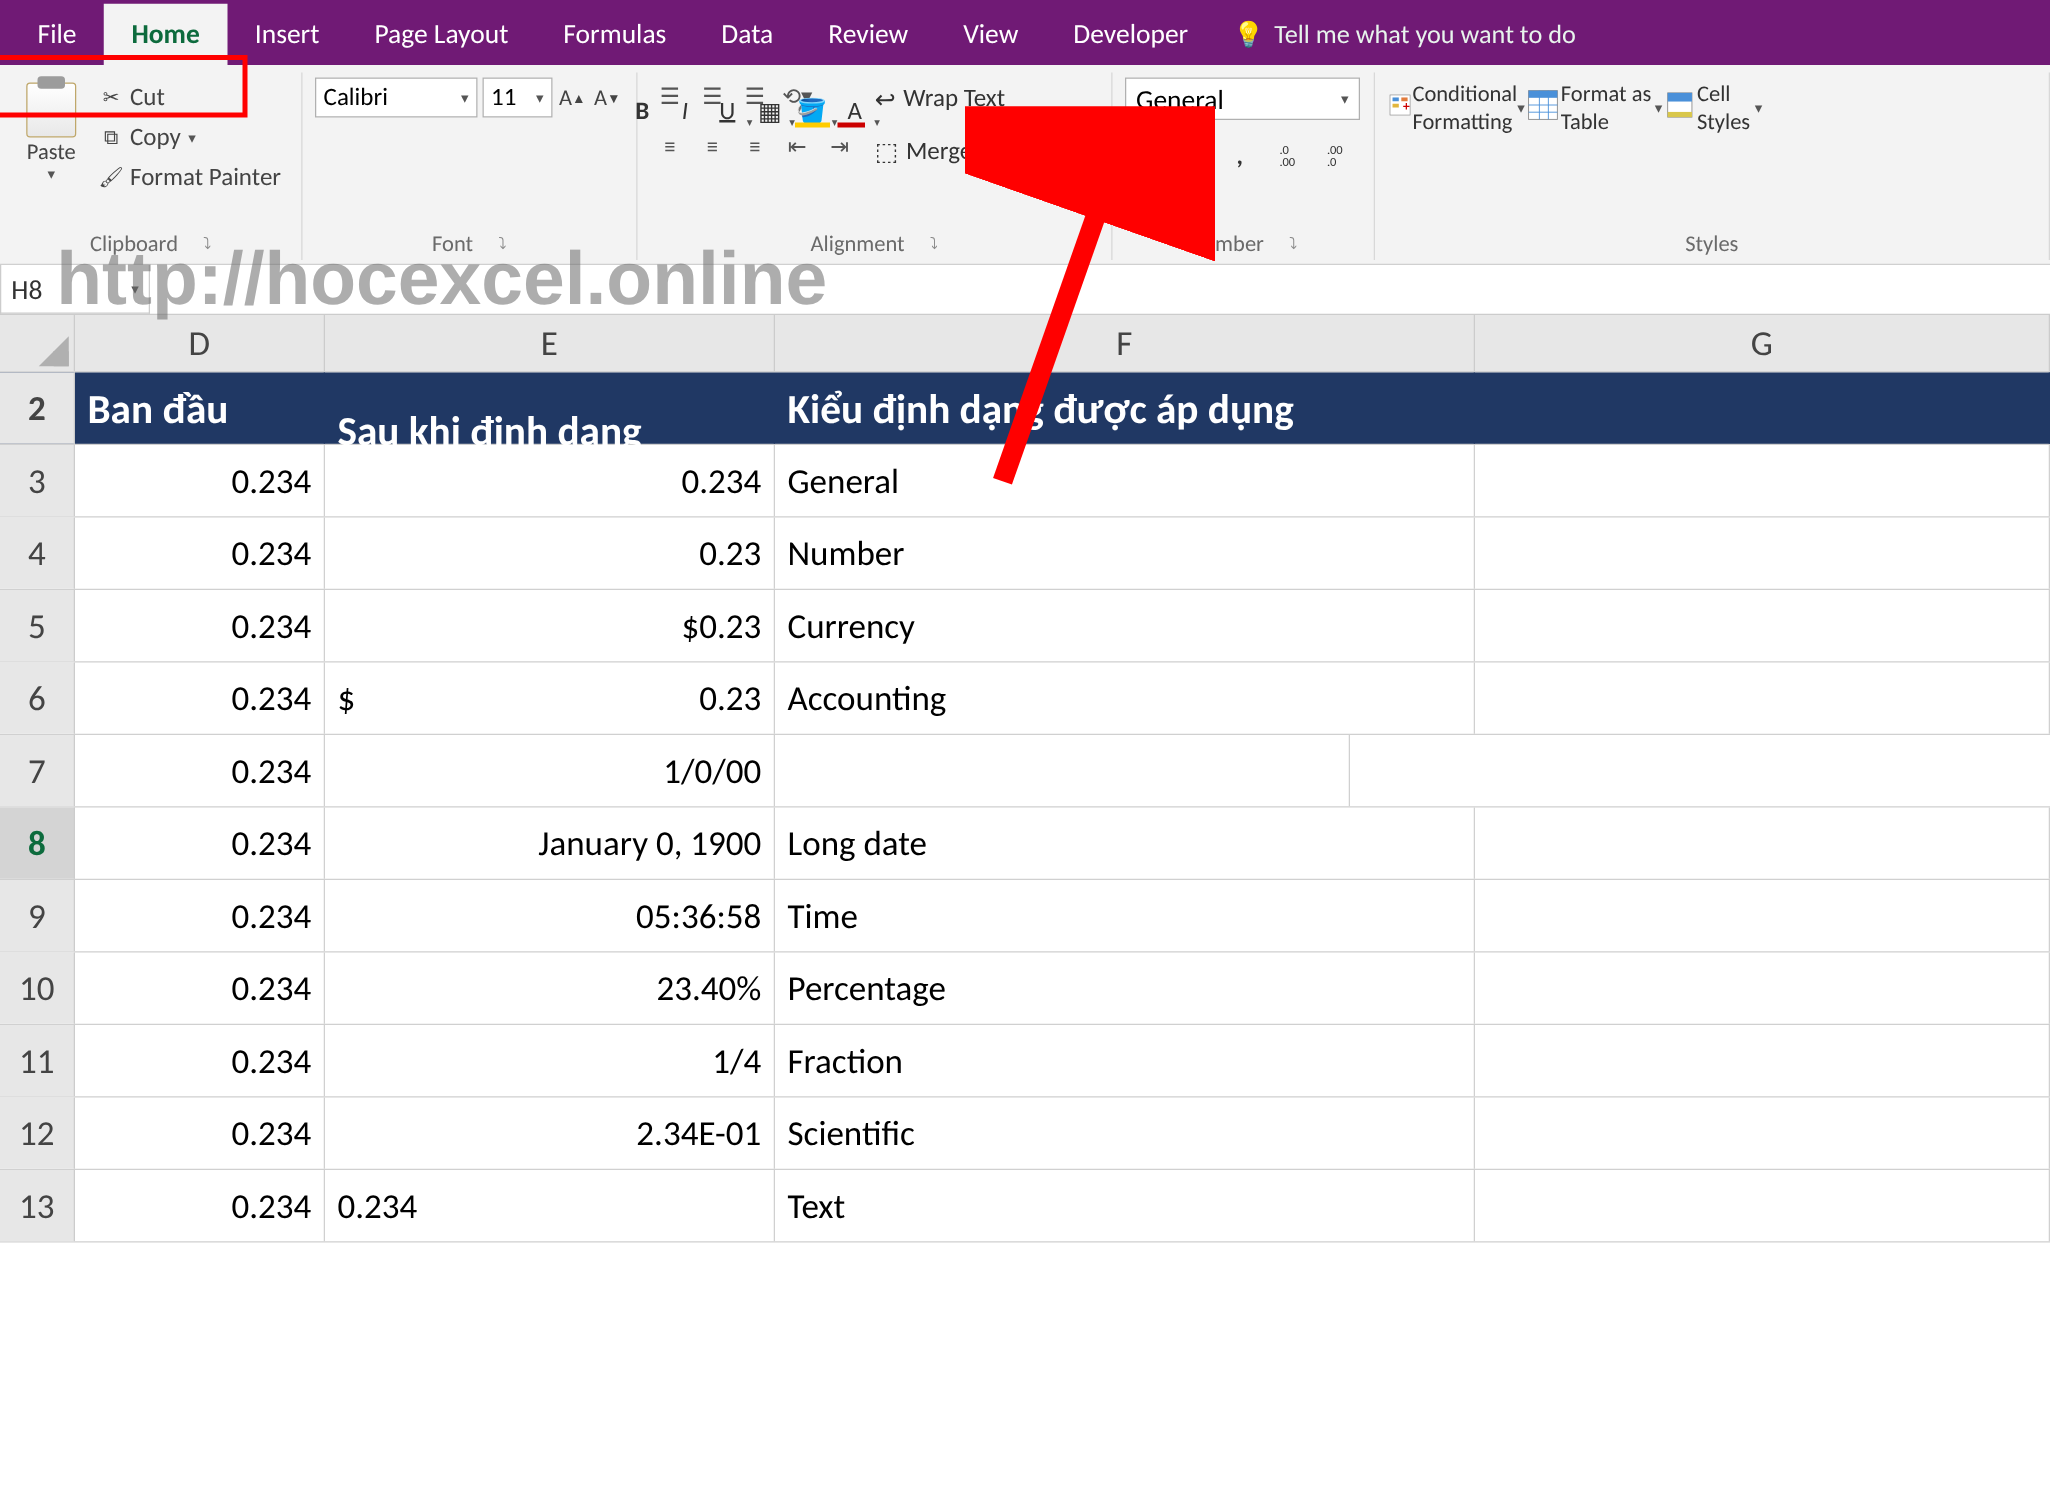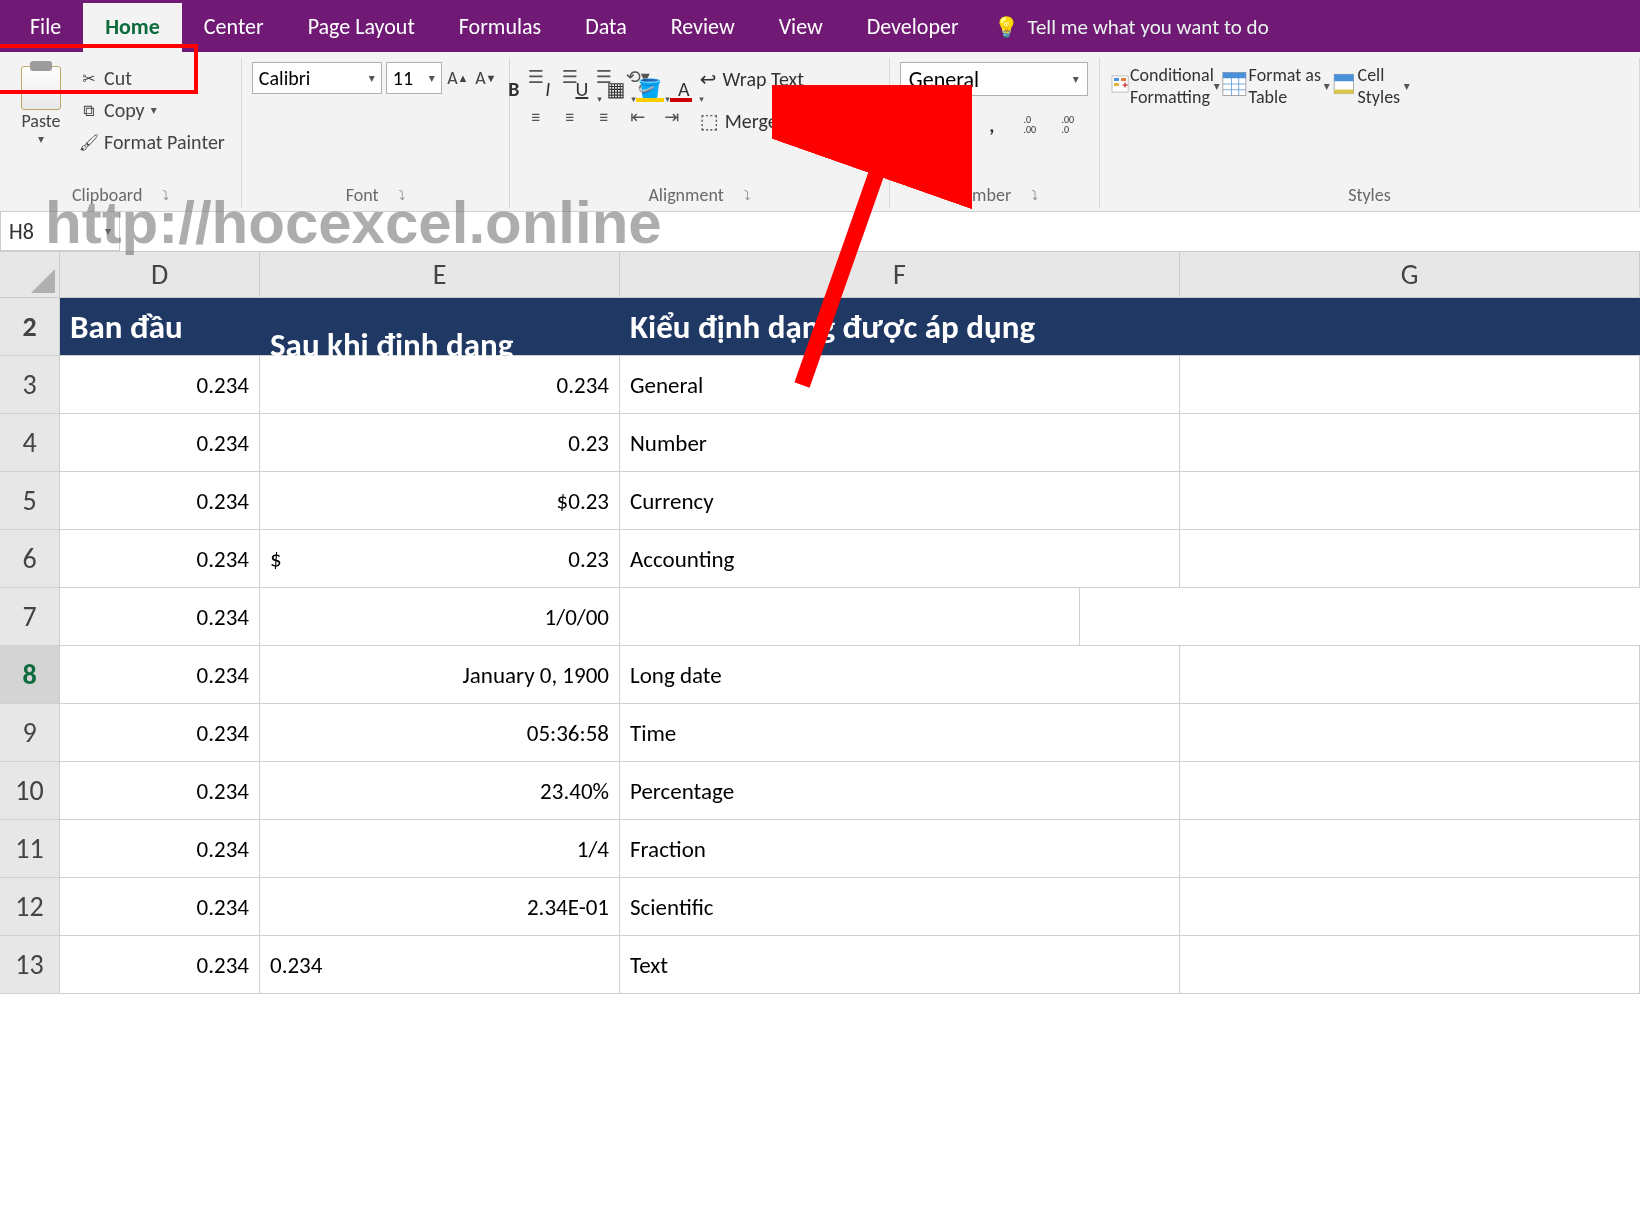--- a/index.html
+++ b/index.html
@@ -78,38 +78,38 @@
 .ch { border-right:1px solid #ccc; display:flex; align-items:center; justify-content:center; font-size:28px; color:#444; }
 .ch.D { width: 200px; }
 .ch.E { width: 360px; }
 .ch.F { width: 560px; }
 .ch.G { width: 460px; }
 
 .row { display:flex; height:58px; border-bottom:1px solid #d0d0d0; }
 .row.header-row { background:#203864; color:#fff; font-weight:700; }
 .rh { width:60px; background:#e7e7e7; border-right:1px solid #ccc; display:flex; align-items:center; justify-content:center; font-size:28px; color:#444; }
 .rh.sel { background:#d4d4d4; color:#0d6b3d; font-weight:600; }
-.cell { border-right:1px solid #d0d0d0; padding:6px 10px; font-size:23px; display:flex; align-items:center; }
+.cell { border-right:1px solid #d0d0d0; padding:6px 10px; font-size:28px; display:flex; align-items:center; }
 .cell.D { width:200px; justify-content:flex-end; }
 .cell.E { width:360px; justify-content:flex-end; }
 .cell.F { width:560px; justify-content:flex-start; }
 .cell.G { width:460px; }
 .row.header-row .cell { font-size:33px; border-right:1px solid #203864; }
 .row.header-row .cell.D { justify-content:flex-start; }
 .row.header-row .cell.E { justify-content:flex-start;margin-top:36px; }
 .cell.acct { display:flex; justify-content:space-between; }
 .cell.text-left { justify-content:flex-start; }
 </style>
 </head>
 <body>
 
 <div class="tabstrip">
   <div class="tab">File</div>
   <div class="tab active">Home</div>
-  <div class="tab">Center</div>
+  <div class="tab">Insert</div>
   <div class="tab">Page Layout</div>
   <div class="tab">Formulas</div>
   <div class="tab">Data</div>
   <div class="tab">Review</div>
   <div class="tab">View</div>
   <div class="tab">Developer</div>
   <div class="tellme">
     <span class="bulb">💡</span>
     <span>Tell me what you want to do</span>
   </div>

